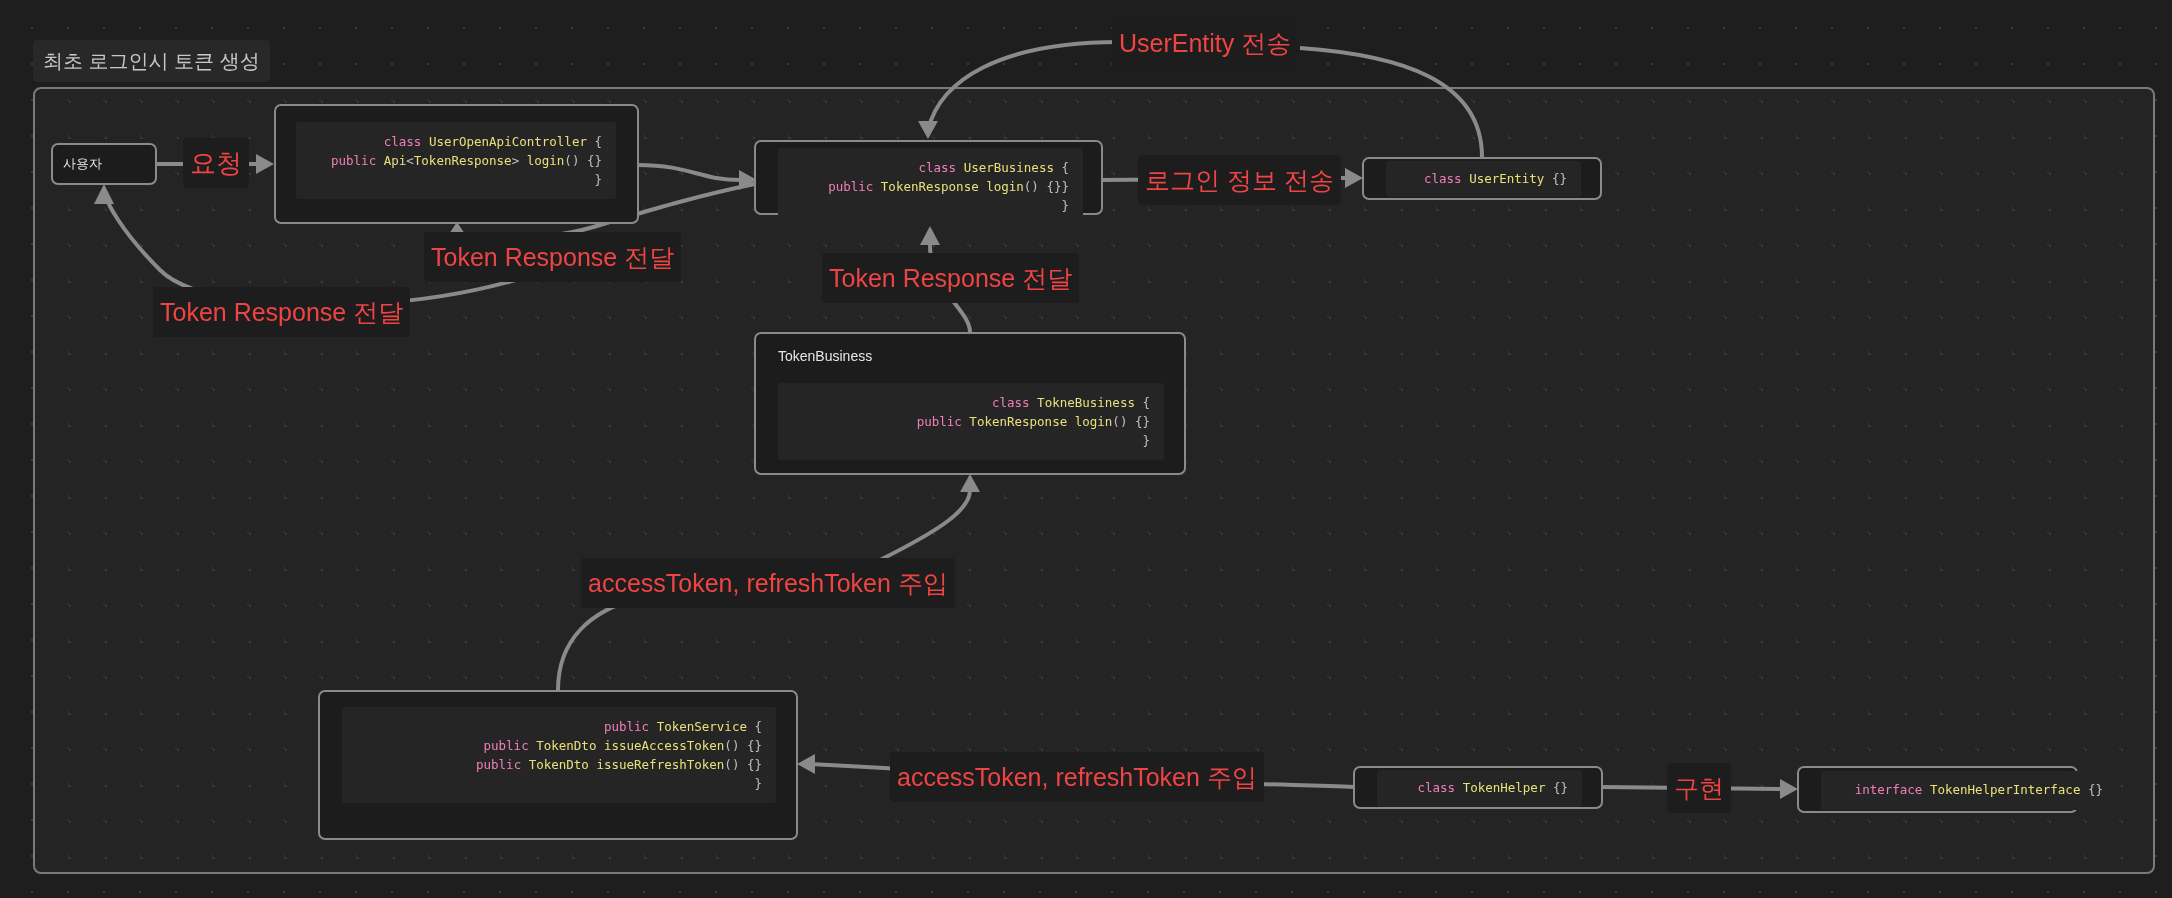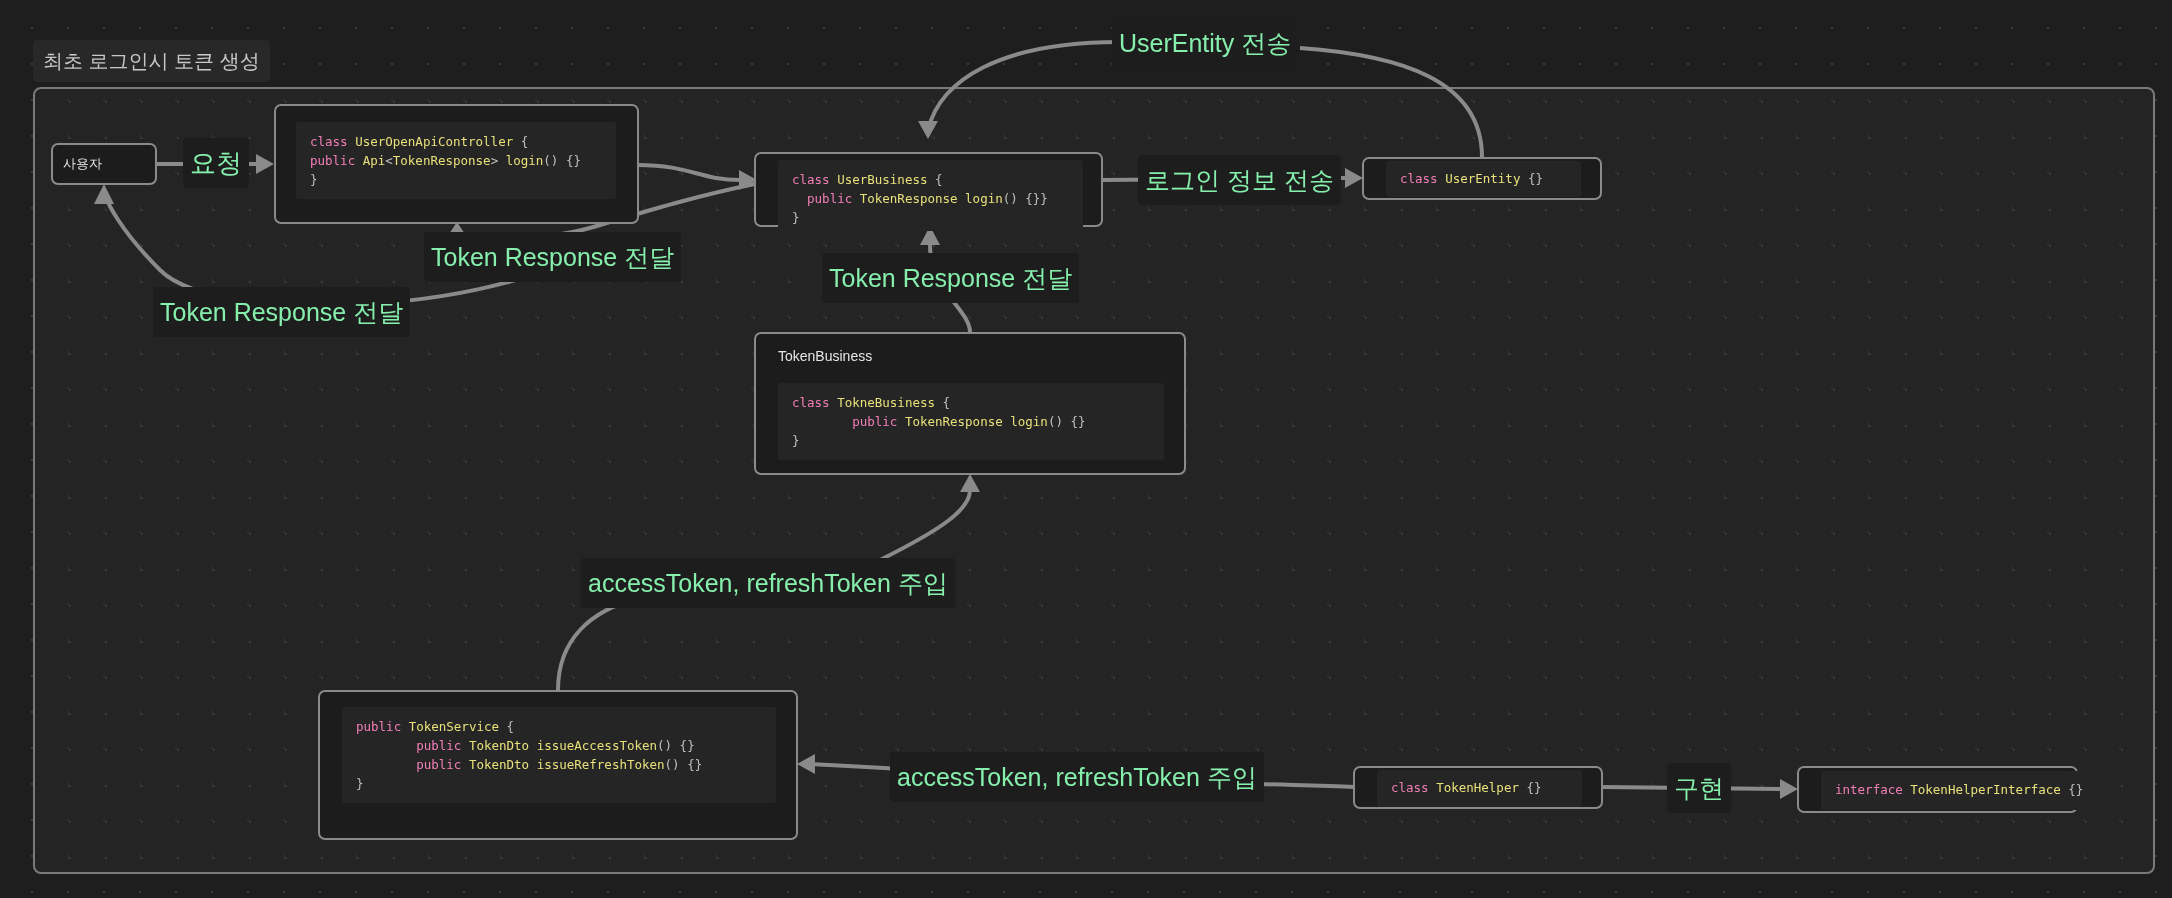--- a/index.html
+++ b/index.html
@@ -23,33 +23,34 @@
     background-image: radial-gradient(circle, #3a3a3a 1.2px, transparent 1.6px);
     background-size: 36px 36px; background-position: -19px -77px;
     box-sizing: border-box;
   }
   svg.edges { position: absolute; left: 0; top: 0; width: 2172px; height: 898px; pointer-events: none; }
   svg.edges path { fill: none; stroke: #8a8a8a; stroke-width: 4; }
   svg.edges polygon { fill: #8a8a8a; }
   .node {
     position: absolute; background: #1c1c1c; border: 2px solid #8a8a8a; border-radius: 7px;
     box-sizing: border-box;
+    text-align: right;
   }
   .node .title { position: absolute; left: 22px; top: 14px; font-size: 14px; color: #e6e6e6; }
   .code {
     position: absolute; background: #252525; border-radius: 3px;
     font-family: "DejaVu Sans Mono", "Liberation Mono", monospace; font-size: 12.5px;
     line-height: 19px; color: #cfcfcf; white-space: pre; box-sizing: border-box;
     padding: 10px 14px;
   }
   .kw { color: #f37fb8; }
   .ty { color: #e8e07a; }
   .pn { color: #c0c0c0; }
   .label {
-    position: absolute; background: #1d1d1d; border-radius: 4px; color: #86efac;
+    position: absolute; background: #1d1d1d; border-radius: 4px; color: #ef4444;
     font-size: 25px; line-height: 50px; height: 50px; padding: 0 7px; white-space: nowrap;
   }
   .user-node { font-size: 13px; color: #e6e6e6; display: flex; align-items: center; padding-left: 10px; }
 </style>
 </head>
 <body>
 
 <div class="group-title">최초 로그인시 토큰 생성</div>
 <div class="group"></div>
 
@@ -87,21 +88,21 @@
 </svg>
 
 <div class="node user-node" style="left:51px;top:143px;width:106px;height:42px;">
   <span>사용자</span>
 </div>
 
 <div class="node" style="left:274px;top:104px;width:365px;height:120px;">
   <div class="code" style="left:20px;top:16px;width:320px;height:77px;"><div><span class="kw">class </span><span class="ty">UserOpenApiController </span><span class="pn">{</span></div><div><span class="kw">public </span><span class="ty">Api</span><span class="pn">&lt;</span><span class="ty">TokenResponse</span><span class="pn">&gt; </span><span class="ty">login</span><span class="pn">() {}</span></div><div><span class="pn">}</span></div></div>
 </div>
 
-<div class="node" style="left:754px;top:152px;width:349px;height:75px;">
+<div class="node" style="left:754px;top:140px;width:349px;height:75px;">
   <div class="code" style="left:22px;top:6px;width:305px;height:71px;"><div><span class="kw">class </span><span class="ty">UserBusiness </span><span class="pn">{</span></div><div><span class="kw">  public </span><span class="ty">TokenResponse </span><span class="ty">login</span><span class="pn">() {}}</span></div><div><span class="pn">}</span></div></div>
 </div>
 
 <div class="node" style="left:1362px;top:157px;width:240px;height:43px;">
   <div class="code" style="left:22px;top:2px;width:195px;height:36px;padding:8px 14px;"><div><span class="kw">class </span><span class="ty">UserEntity </span><span class="pn">{}</span></div></div>
 </div>
 
 <div class="node" style="left:754px;top:332px;width:432px;height:143px;">
   <div class="title">TokenBusiness</div>
   <div class="code" style="left:22px;top:49px;width:386px;height:77px;"><div><span class="kw">class </span><span class="ty">TokneBusiness </span><span class="pn">{</span></div><div><span class="kw">        public </span><span class="ty">TokenResponse </span><span class="ty">login</span><span class="pn">() {}</span></div><div><span class="pn">}</span></div></div>

